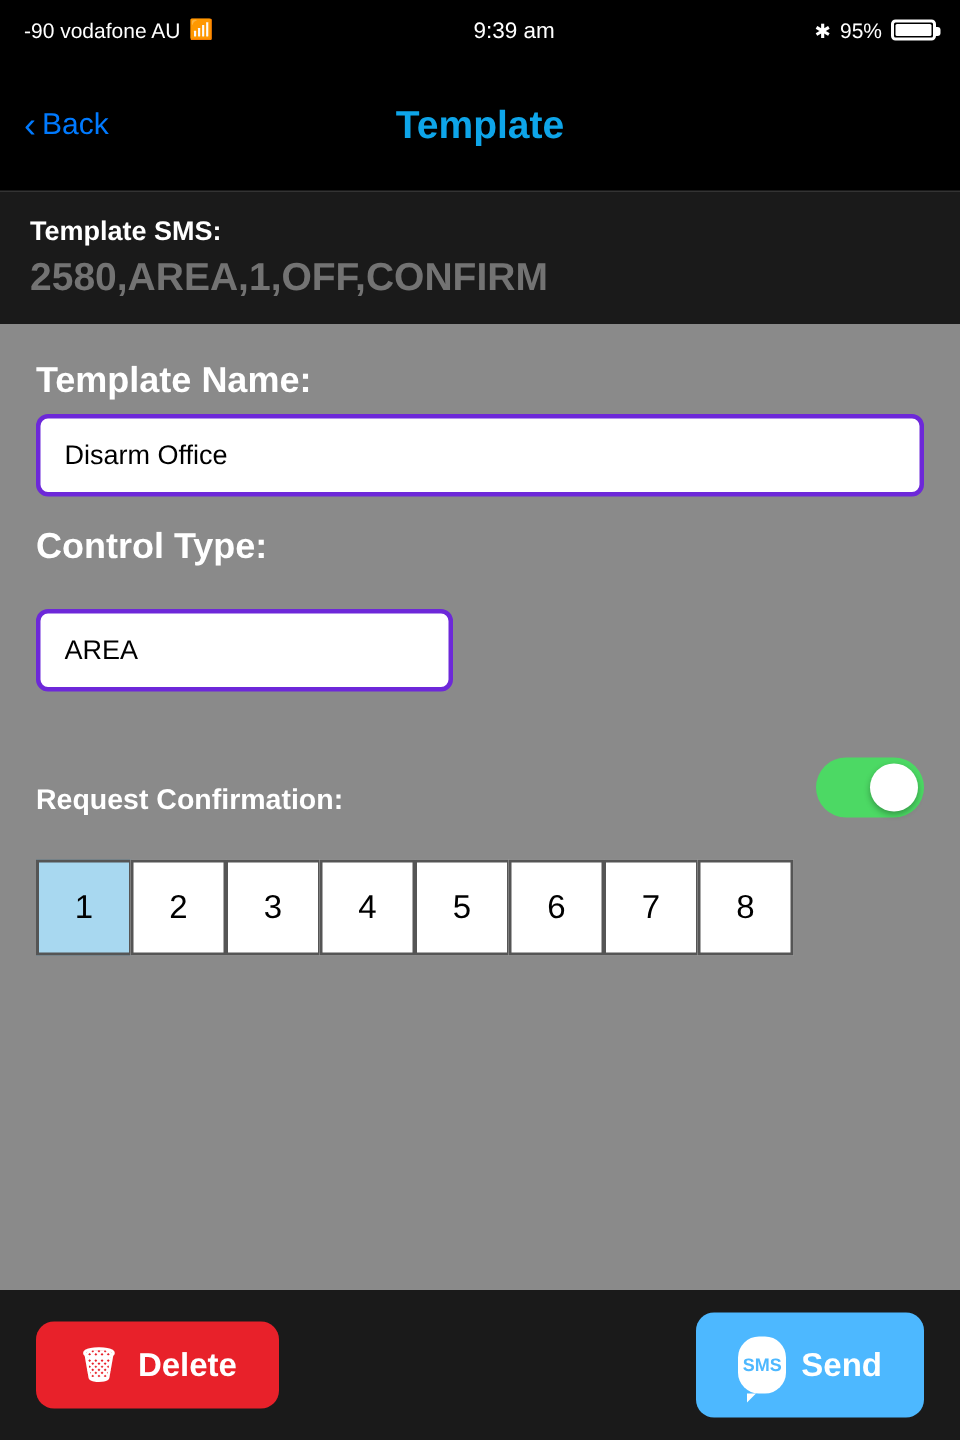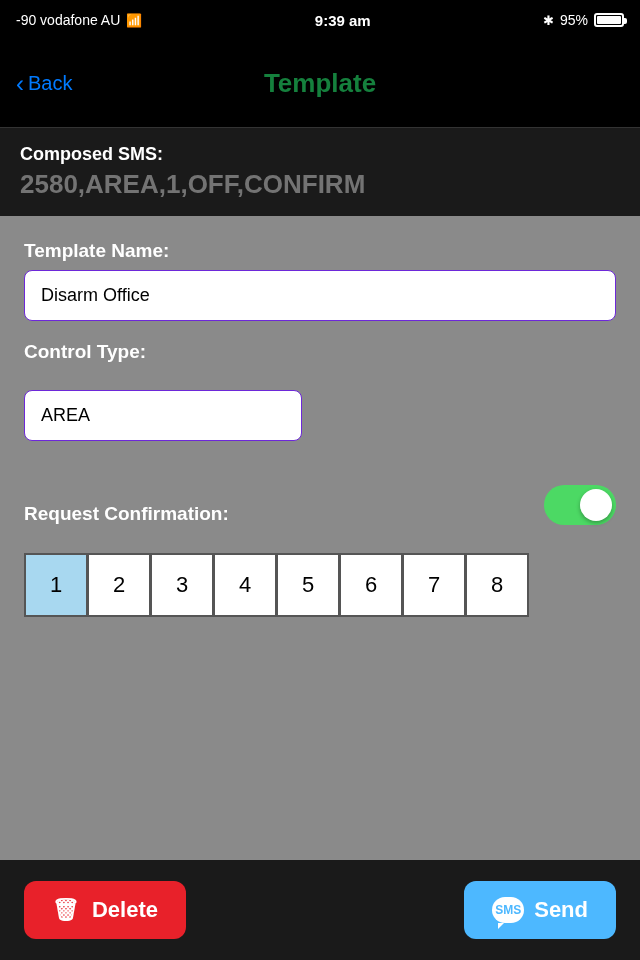--- a/index.html
+++ b/index.html
@@ -16,22 +16,22 @@
       background: #000;
       color: #fff;
       height: 40px;
       display: flex;
       align-items: center;
       justify-content: space-between;
       padding: 0 16px;
       font-size: 14px;
       font-weight: 500;
     }
-    .status-left { display: flex; align-items: center; gap: 6px; }
-    .status-center { font-size: 15px; font-weight: 700; }
+    .status-left { display: flex; gap: 6px; }
+    .status-center { font-size: 15px; font-weight: 400; }
     .status-right { display: flex; align-items: center; gap: 6px; }
     .wifi-icon, .bt-icon { font-size: 13px; }
     .battery {
       display: inline-flex; align-items: center; gap: 2px;
     }
     .battery-bar {
       width: 30px; height: 14px; border: 2px solid #fff; border-radius: 3px;
       position: relative; display: inline-block;
     }
     .battery-bar::after {
@@ -66,21 +66,21 @@
       gap: 4px;
       cursor: pointer;
       background: none;
       border: none;
     }
     .back-chevron {
       font-size: 24px;
       line-height: 1;
     }
     #nav-title {
-      color: #15803d;
+      color: #0ea5e9;
       font-size: 26px;
       font-weight: 600;
     }
 
     
     #sms-banner {
       background: #1a1a1a;
       padding: 16px 20px;
     }
     #sms-label {
@@ -96,28 +96,28 @@
     }
 
     
     #main-content {
       background: #8a8a8a;
       padding: 24px 24px 0 24px;
     }
 
     .field-label {
       color: #fff;
-      font-size: 19px;
+      font-size: 24px;
       font-weight: 600;
       margin-bottom: 8px;
     }
     .text-input {
       width: 100%;
       background: #fff;
-      border: 1px solid #6d28d9;
+      border: 3px solid #6d28d9;
       border-radius: 8px;
       padding: 14px 16px;
       font-size: 18px;
       color: #000;
       margin-bottom: 20px;
       outline: none;
     }
 
     .row-fields {
       display: flex;
@@ -228,21 +228,21 @@
       color: #fff;
       font-size: 22px;
       font-weight: 700;
       display: flex;
       align-items: center;
       gap: 10px;
       cursor: pointer;
     }
     .sms-bubble-icon {
       width: 32px;
-      height: 26px;
+      height: 38px;
       background: #fff;
       border-radius: 14px;
       position: relative;
       display: flex;
       align-items: center;
       justify-content: center;
     }
     .sms-bubble-icon::after {
       content: '';
       position: absolute;
@@ -280,21 +280,21 @@
 
 <div id="nav-bar">
   <button id="back-button">
     <span class="back-chevron">‹</span>
     <span>Back</span>
   </button>
   <span id="nav-title">Template</span>
 </div>
 
 <div id="sms-banner">
-  <div id="sms-label">Composed SMS:</div>
+  <div id="sms-label">Template SMS:</div>
   <div id="sms-value">2580,AREA,1,OFF,CONFIRM</div>
 </div>
 
 <div id="main-content">
 
   <div class="field-label">Template Name:</div>
   <input class="text-input" type="text" value="Disarm Office" style="">
 
 
   <div class="row-fields">

